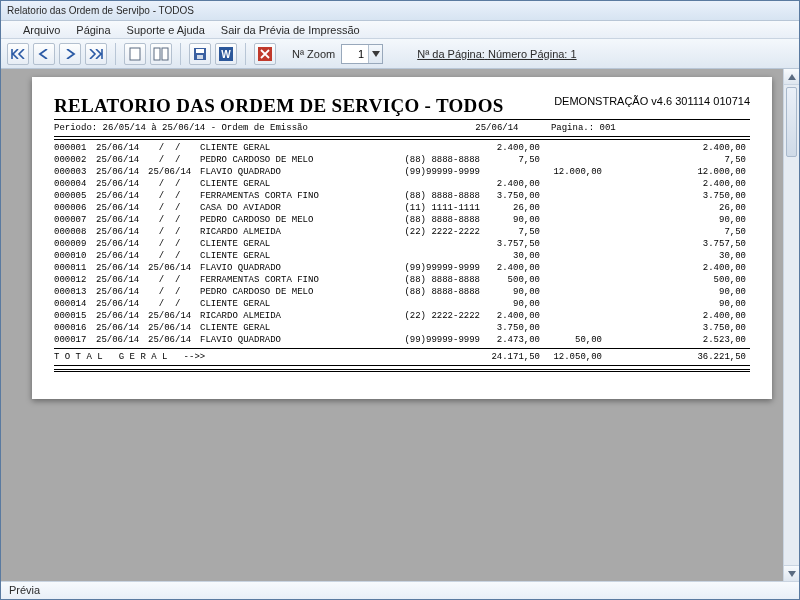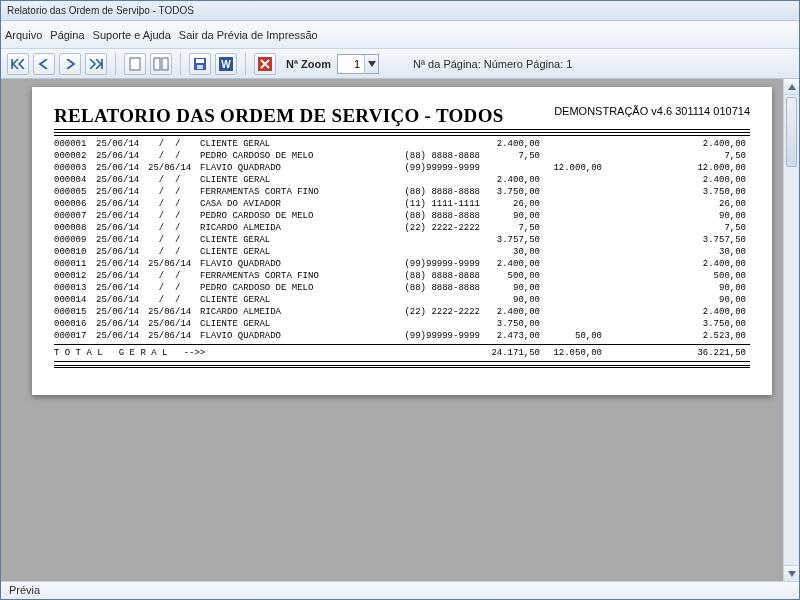--- a/index.html
+++ b/index.html
@@ -1,30 +1,30 @@
 <!DOCTYPE html>
 <html><head>
 <meta charset="utf-8">
 <style>
   * { box-sizing: border-box; margin: 0; padding: 0; }
   html, body { width: 800px; height: 600px; overflow: hidden; font-family: Tahoma, Arial, sans-serif; font-size: 11px; background: #fff; }
   .window { width: 800px; height: 600px; display: flex; flex-direction: column; border: 1px solid #5a7aa0; background: #eef2f7; }
   .titlebar { height: 20px; background: linear-gradient(#eaf1fb,#d7e4f2); border-bottom: 1px solid #b8c6d6; display:flex; align-items:center; padding: 0 6px; color:#2a2a2a; font-size:10px; }
-  .menubar { height: 28px; background: linear-gradient(#f7fafd,#e9eff7); border-bottom:1px solid #c9d4e1; display:flex; align-items:center; gap:8px; padding:0 4px; color:#2a2a2a; font-size:11px; }
+  .menubar { height: 18px; background: linear-gradient(#f7fafd,#e9eff7); border-bottom:1px solid #c9d4e1; display:flex; align-items:center; gap:16px; padding:0 22px; color:#2a2a2a; font-size:11px; }
   .menubar span { cursor: default; }
   .toolbar { height: 30px; background: linear-gradient(#f4f8fc,#dfe8f2); border-bottom:1px solid #b8c6d6; display:flex; align-items:center; gap:4px; padding:0 6px; }
   .tbtn { width:22px; height:22px; border:1px solid #b3c0cf; background: linear-gradient(#fdfefe,#e7edf5); border-radius:2px; display:flex; align-items:center; justify-content:center; font-size:12px; color:#2b4a7a; cursor:pointer; }
   .tbtn svg { display:block; }
   .tsep { width:1px; height:22px; background:#b8c6d6; margin:0 4px; }
-  .tlabel { font-size:11px; color:#2b2b2b; margin-left:6px; margin-right:2px;font-weight:bold; }
+  .tlabel { font-size:11px; color:#2b2b2b; margin-left:12px; margin-right:2px; }
   .zoom { display:flex; align-items:center; border:1px solid #98a8bb; background:#fff; height:20px; }
   .zoom input { width:26px; border:none; outline:none; font-size:11px; text-align:right; padding:0 4px; height:18px; }
   .zoom .chev { width:14px; height:18px; border-left:1px solid #b3c0cf; display:flex; align-items:center; justify-content:center; background:linear-gradient(#f4f8fc,#dfe8f2); }
   .zoom .chev svg { display:block; }
-  .pageinfo { font-size:11px; color:#2b2b2b; margin-left:30px; }
+  .pageinfo { font-size:11px; color:#2b2b2b; margin-left:30px;text-decoration:underline; }
   .viewport { flex:1; background:#a9a9a9; display:flex; justify-content:center; align-items:flex-start; overflow:auto; padding:8px 8px 8px 12px; position:relative; }
   .vscroll { position:absolute; right:0; top:0; bottom:0; width:16px; background:#e6ecf3; border-left:1px solid #c9d4e1; }
   .vscroll .vbtn { height:16px; display:flex; align-items:center; justify-content:center; background:linear-gradient(#f7fafd,#dee6ef); border-bottom:1px solid #c9d4e1; }
   .vscroll .vbtn.bot { position:absolute; bottom:0; left:0; right:0; border-top:1px solid #c9d4e1; border-bottom:none; }
   .vscroll .thumb { position:absolute; left:2px; right:2px; top:18px; height:70px; background:linear-gradient(#eaf0f8,#cfdae7); border:1px solid #a8b8cb; border-radius:2px; }
   .page { width:740px; background:#fff; box-shadow:0 2px 6px rgba(0,0,0,0.4); padding:18px 22px 24px 22px; }
   .report { font-family: "Courier New", monospace; font-size:9px; line-height:12px; color:#000; white-space:pre; }
   .rtitle { font-family: Liberation Serif, serif; font-size:19px; font-weight:bold; letter-spacing:0.3px; }
   .rhdr-right { font-family: Arial, sans-serif; font-size:11px; float:right; }
   .hr-thin { border:none; border-top:1px solid #000; margin:2px 0; }
@@ -137,20 +137,21 @@
       <span>Nª da Página:</span>
       <span>Número Página: 1</span>
     </span>
   </div>
 
   <div class="viewport">
     <div class="page">
       <div class="rhdr-right">DEMONSTRAÇÃO v4.6 301114 010714</div>
       <div class="rtitle">RELATORIO DAS ORDEM DE SERVIÇO - TODOS</div>
       <hr class="hr-thick">
+      <div class="report"><span>Periodo: 26/05/14 à 25/06/14 - Ordem de Emissão</span>                               <span>25/06/14</span>      <span>Pagina.: 001</span></div>
       <hr class="hr-thin">
       <hr class="hr-thin">
       <div id="rows">
           <div class="report row"><span class="c-ord">000001</span><span class="c-dat">25/06/14</span><span class="c-ent">  /  /</span><span class="c-cli">CLIENTE GERAL</span><span class="c-con"></span><span class="c-tel"></span><span class="c-vp">2.400,00</span><span class="c-sv"></span><span class="c-ou"></span><span class="c-dc"></span><span class="c-vt">2.400,00</span></div>
           <div class="report row"><span class="c-ord">000002</span><span class="c-dat">25/06/14</span><span class="c-ent">  /  /</span><span class="c-cli">PEDRO CARDOSO DE MELO</span><span class="c-con"></span><span class="c-tel">(88) 8888-8888</span><span class="c-vp">7,50</span><span class="c-sv"></span><span class="c-ou"></span><span class="c-dc"></span><span class="c-vt">7,50</span></div>
           <div class="report row"><span class="c-ord">000003</span><span class="c-dat">25/06/14</span><span class="c-ent">25/06/14</span><span class="c-cli">FLAVIO QUADRADO</span><span class="c-con"></span><span class="c-tel">(99)99999-9999</span><span class="c-vp"></span><span class="c-sv">12.000,00</span><span class="c-ou"></span><span class="c-dc"></span><span class="c-vt">12.000,00</span></div>
           <div class="report row"><span class="c-ord">000004</span><span class="c-dat">25/06/14</span><span class="c-ent">  /  /</span><span class="c-cli">CLIENTE GERAL</span><span class="c-con"></span><span class="c-tel"></span><span class="c-vp">2.400,00</span><span class="c-sv"></span><span class="c-ou"></span><span class="c-dc"></span><span class="c-vt">2.400,00</span></div>
           <div class="report row"><span class="c-ord">000005</span><span class="c-dat">25/06/14</span><span class="c-ent">  /  /</span><span class="c-cli">FERRAMENTAS CORTA FINO</span><span class="c-con"></span><span class="c-tel">(88) 8888-8888</span><span class="c-vp">3.750,00</span><span class="c-sv"></span><span class="c-ou"></span><span class="c-dc"></span><span class="c-vt">3.750,00</span></div>
           <div class="report row"><span class="c-ord">000006</span><span class="c-dat">25/06/14</span><span class="c-ent">  /  /</span><span class="c-cli">CASA DO AVIADOR</span><span class="c-con"></span><span class="c-tel">(11) 1111-1111</span><span class="c-vp">26,00</span><span class="c-sv"></span><span class="c-ou"></span><span class="c-dc"></span><span class="c-vt">26,00</span></div>
           <div class="report row"><span class="c-ord">000007</span><span class="c-dat">25/06/14</span><span class="c-ent">  /  /</span><span class="c-cli">PEDRO CARDOSO DE MELO</span><span class="c-con"></span><span class="c-tel">(88) 8888-8888</span><span class="c-vp">90,00</span><span class="c-sv"></span><span class="c-ou"></span><span class="c-dc"></span><span class="c-vt">90,00</span></div>

